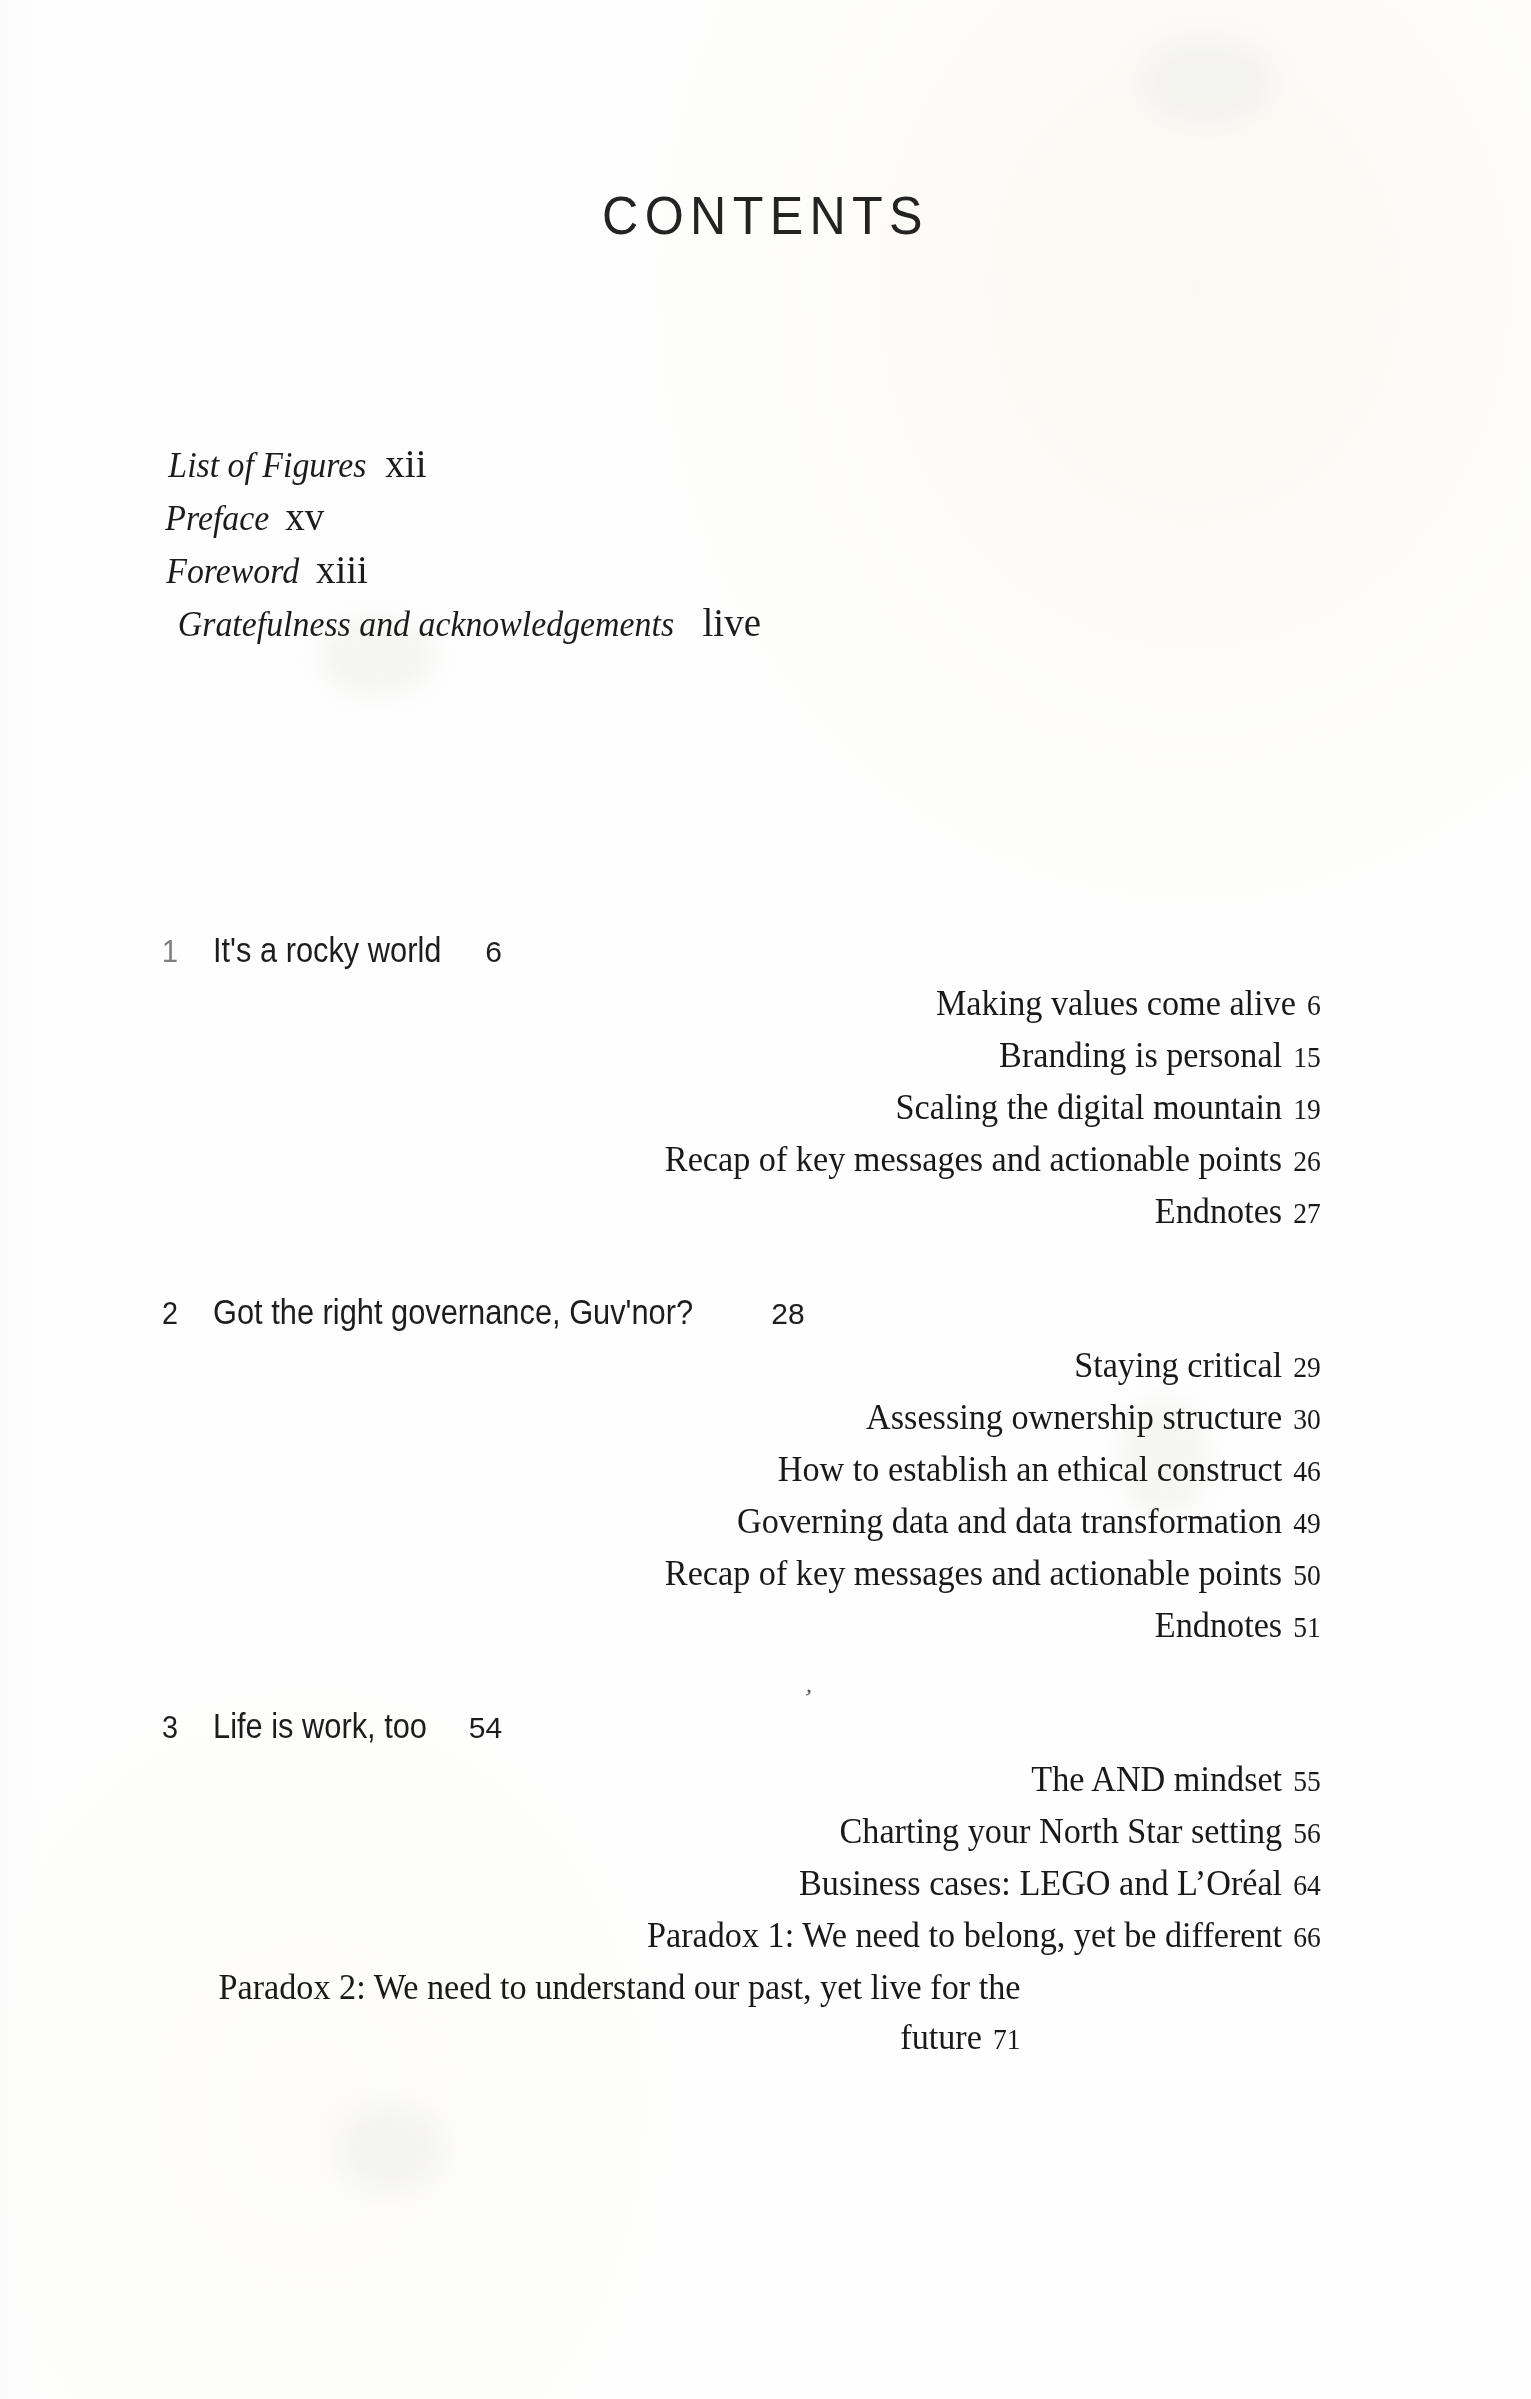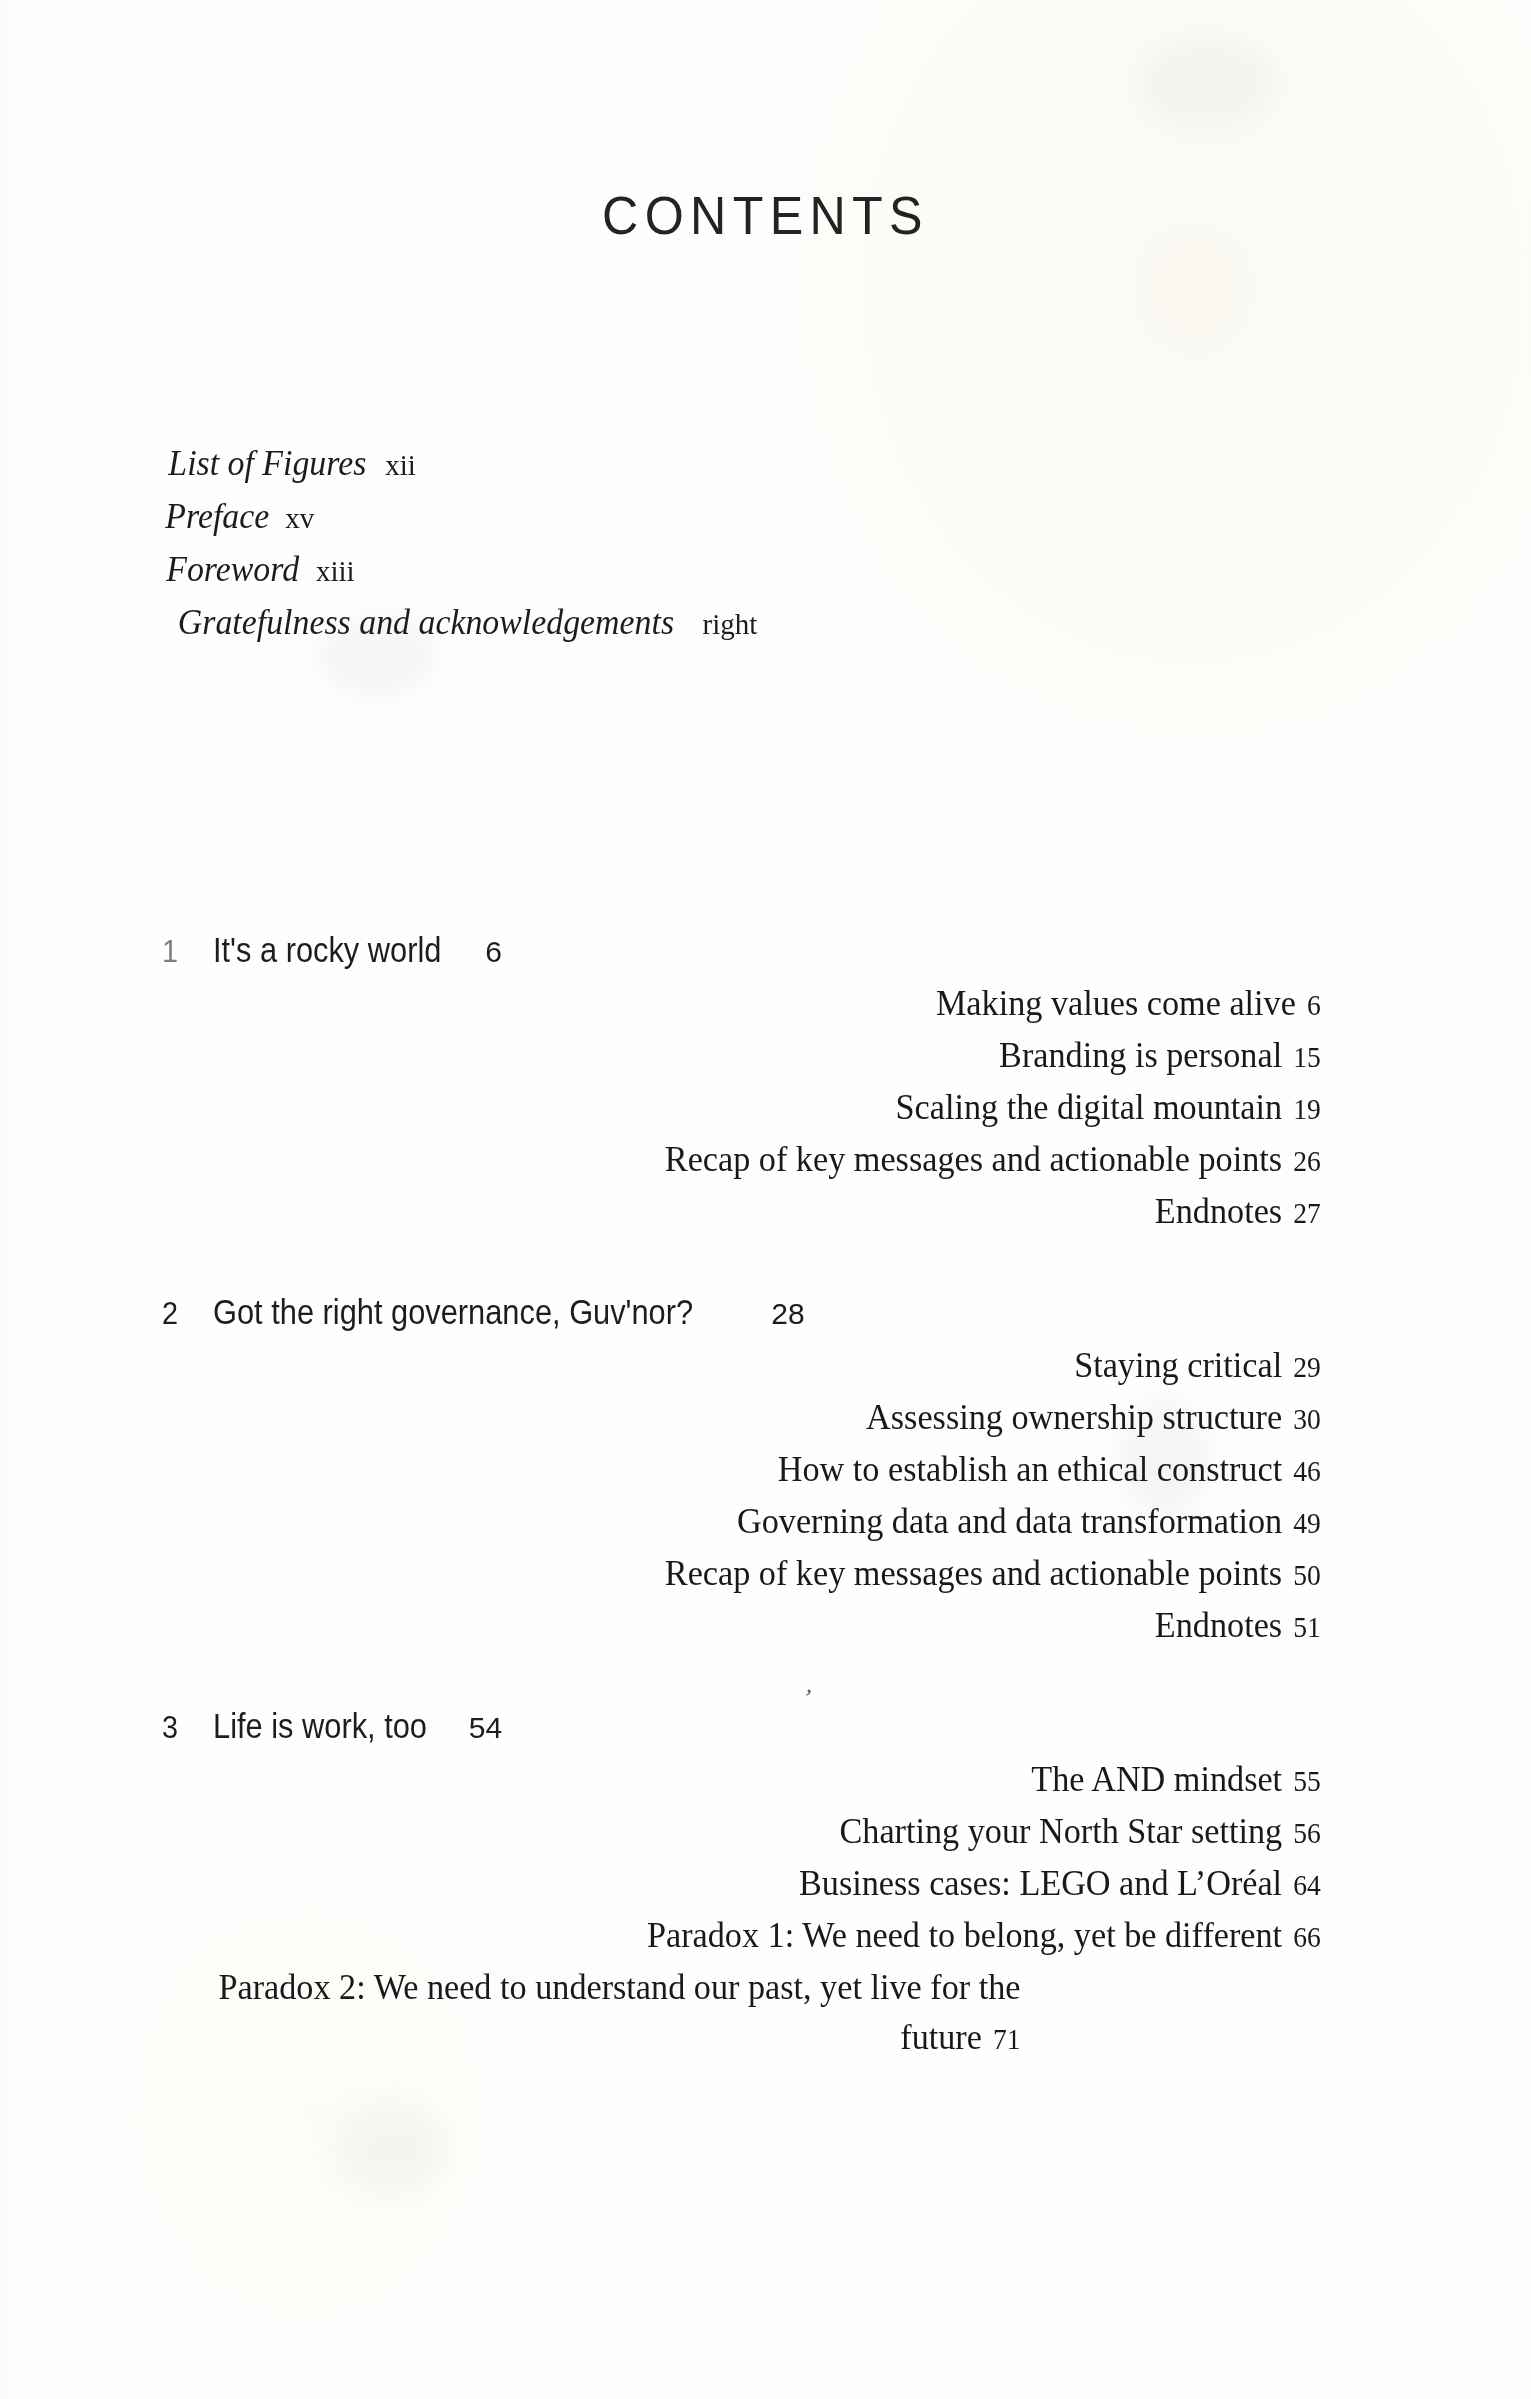--- a/index.html
+++ b/index.html
@@ -67,21 +67,21 @@
     color: #1c1c1c;
     white-space: nowrap;
   }
   .fm-title {
     font-style: italic;
     transform: scaleX(0.94);
     display: inline-block;
   }
   .fm-page {
     font-style: normal;
-    font-size: 29px;
+    font-size: 39px;
     margin-left: 12.6px;
   }
 
   
   .part-block {
     position: absolute;
     left: 162px;
     top: 729px;
     width: 985px;
   }
@@ -199,21 +199,21 @@
       <div class="fm-row">
         <span class="fm-title">List of Figures</span><span class="fm-page">xii</span>
       </div>
       <div class="fm-row">
         <span class="fm-title">Preface</span><span class="fm-page">xv</span>
       </div>
       <div class="fm-row">
         <span class="fm-title">Foreword</span><span class="fm-page">xiii</span>
       </div>
       <div class="fm-row">
-        <span class="fm-title">Gratefulness and acknowledgements</span><span class="fm-page">right</span>
+        <span class="fm-title">Gratefulness and acknowledgements</span><span class="fm-page">live</span>
       </div>
     </div>
 
 
     <div class="chapters">
 
       <div class="chapter">
         <div class="ch-head">
           <span class="ch-num faded">1</span>
           <span class="ch-title">It's a rocky world</span>

